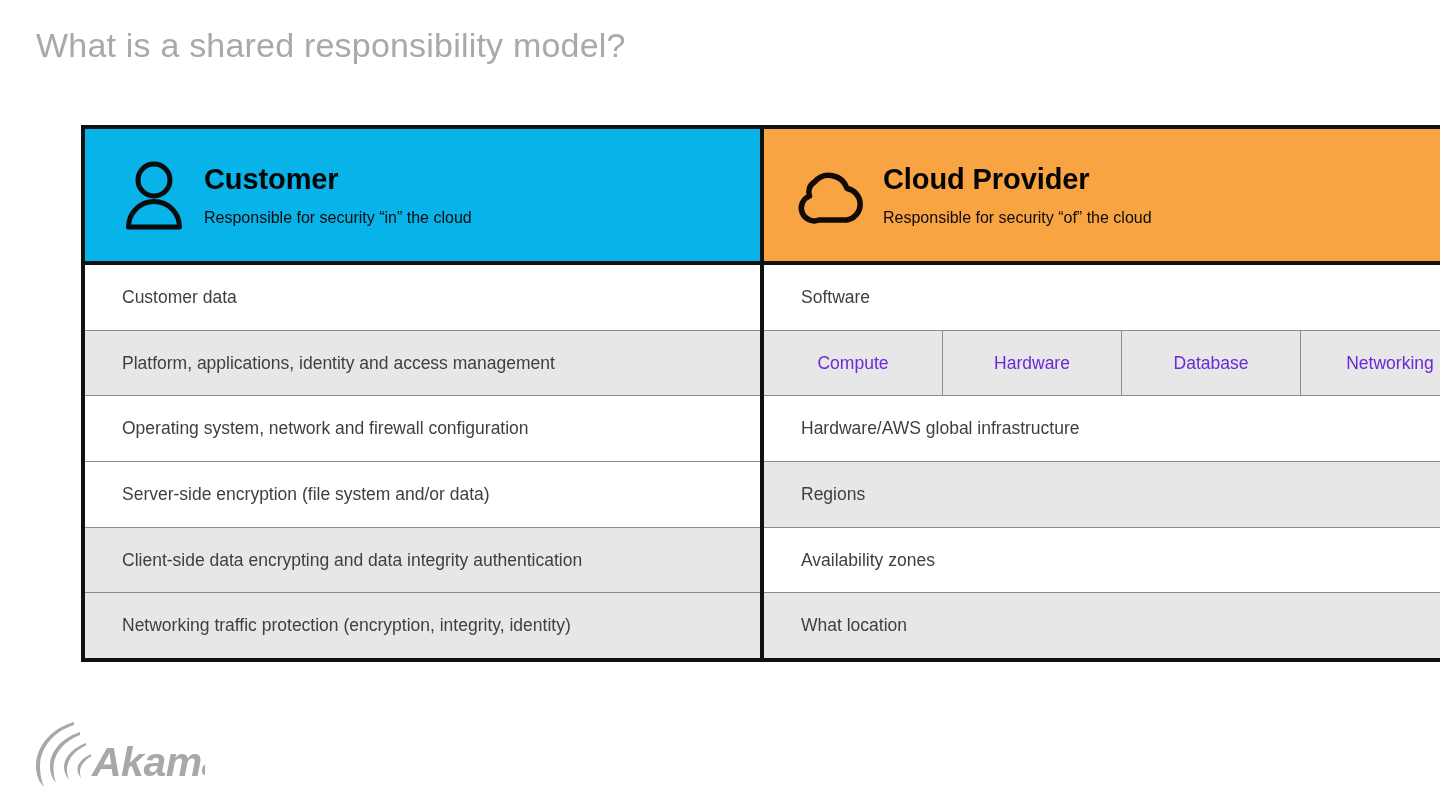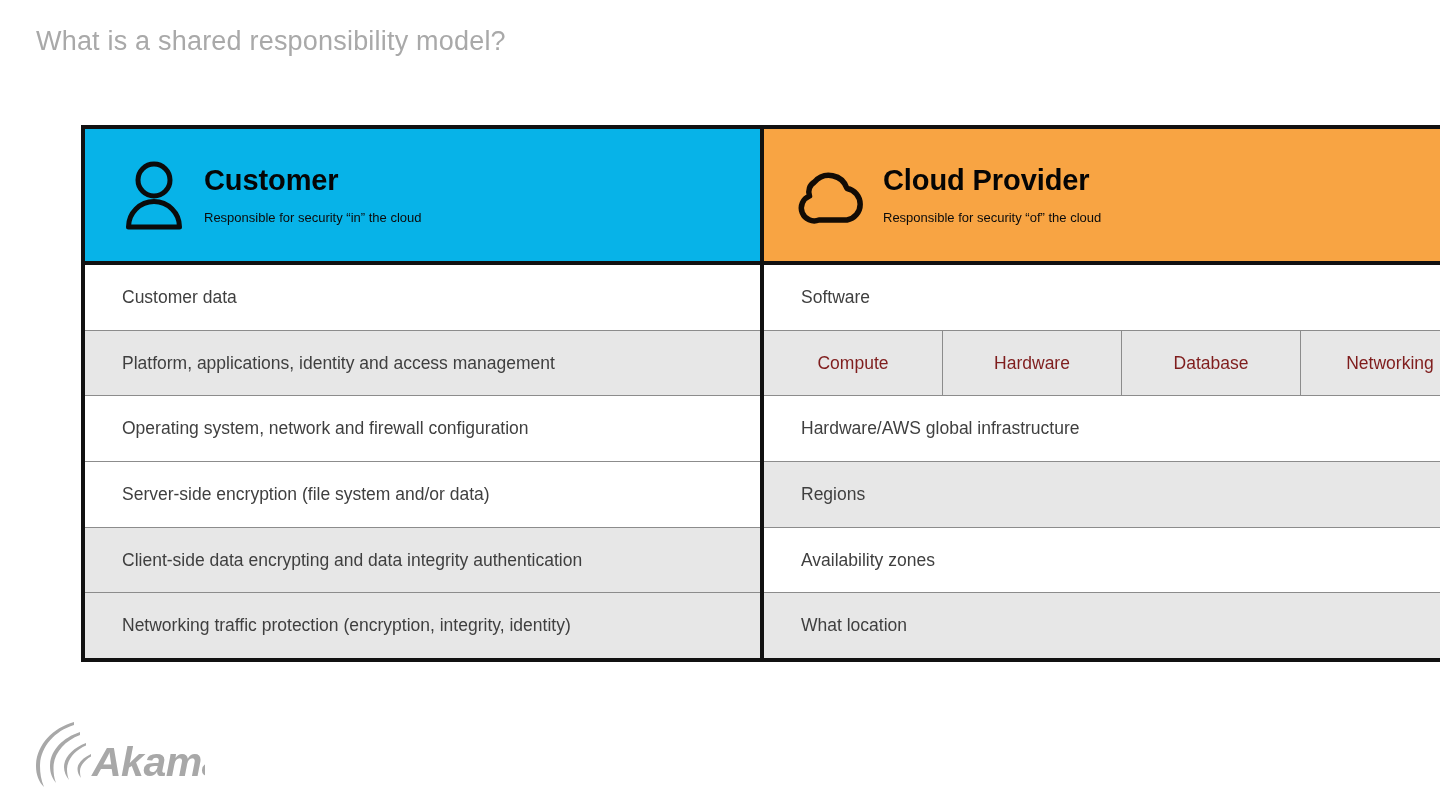--- a/index.html
+++ b/index.html
@@ -13,21 +13,21 @@
     position: relative;
     font-family: "Liberation Sans", sans-serif;
     overflow: hidden;
   }
 
   
   .slide-title {
     position: absolute;
     left: 36px;
     top: 26px;
-    font-size: 27px;
+    font-size: 34px;
     font-weight: 400;
     letter-spacing: 0.2px;
     color: #a9a9a9;
     white-space: nowrap;
   }
 
   
   .panel {
     position: absolute;
     top: 125px;
@@ -70,21 +70,21 @@
     justify-content: center;
   }
   .header-title {
     font-size: 29px;
     font-weight: bold;
     color: #050505;
     line-height: 1.12;
     letter-spacing: -0.1px;
   }
   .header-subtitle {
-    font-size: 13px;
+    font-size: 16px;
     font-weight: 400;
     color: #0b0b0b;
     line-height: 1.15;
     margin-top: 14px;
   }
 
   
   .rows {
     flex: 1 1 auto;
     display: flex;
@@ -112,21 +112,21 @@
     display: flex;
     width: 100%;
     height: 100%;
   }
   .split-cell {
     flex: 1 1 0;
     display: flex;
     align-items: center;
     justify-content: center;
     font-size: 17.5px;
-    color: #7f1d1d;
+    color: #6d28d9;
     border-right: 1.5px solid #8c8c8c;
     box-sizing: border-box;
   }
   .split-cell:last-child { border-right: none; }
 
   
   .logo {
     position: absolute;
     left: 30px;
     top: 718px;

